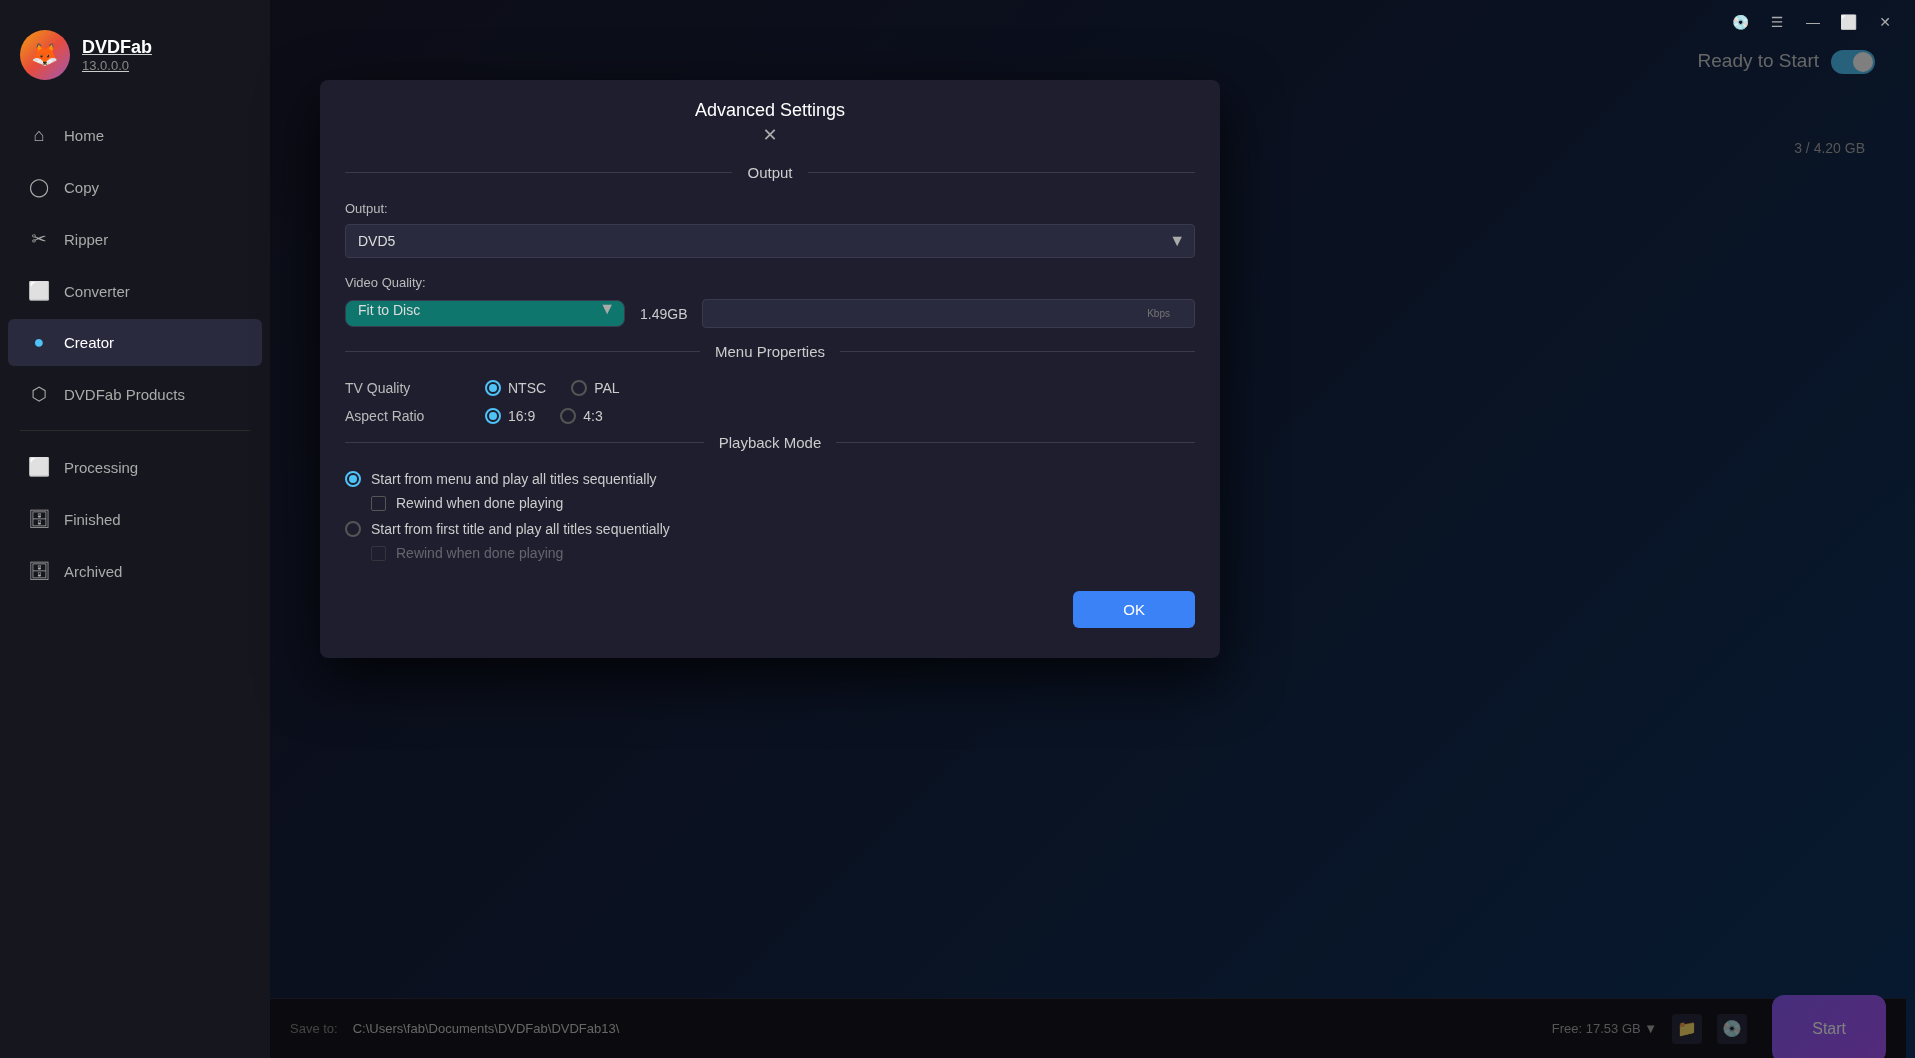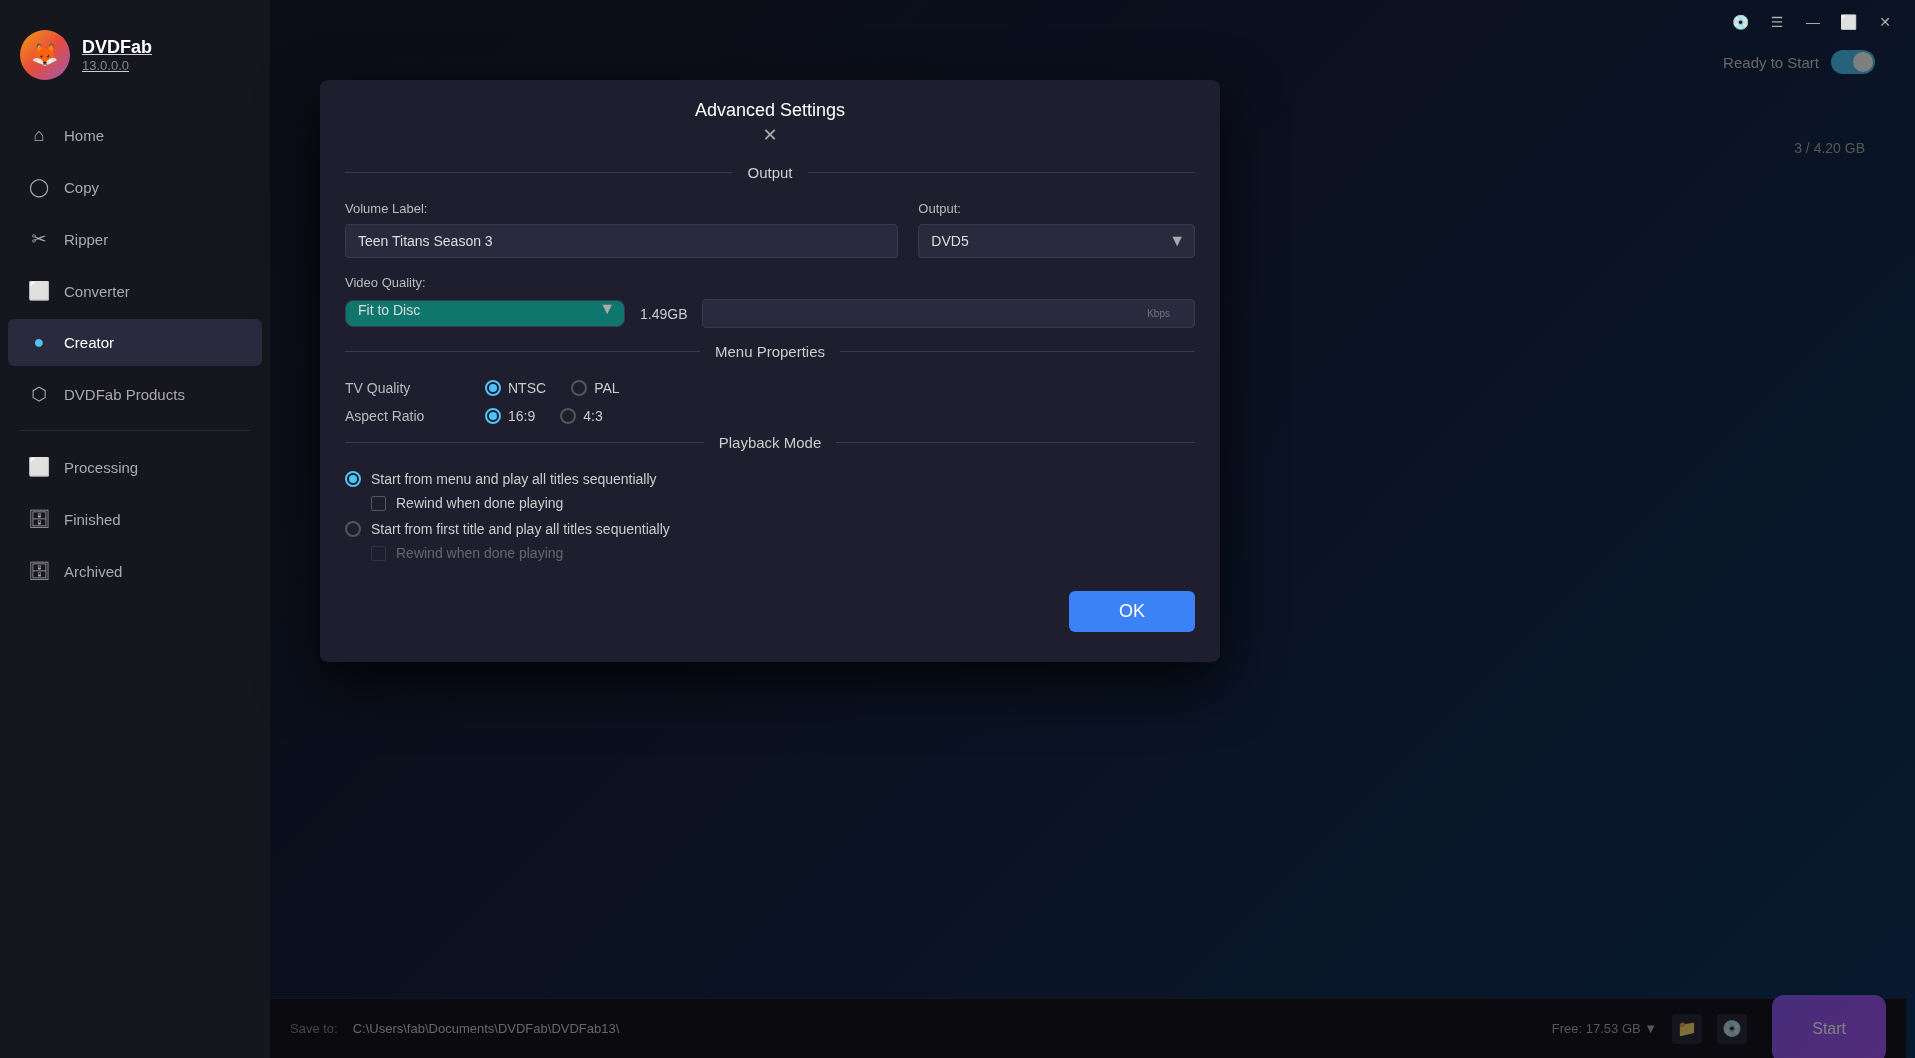--- a/index.html
+++ b/index.html
@@ -342,21 +342,21 @@
       padding: 20px 25px 0 25px;
       display: flex;
       justify-content: flex-end;
     }
     .ok-btn {
       background: #3b82f6;
       color: #fff;
       border: none;
       padding: 10px 50px;
       border-radius: 6px;
-      font-size: 18px;
+      font-size: 15px;
       cursor: pointer;
       font-weight: 500;
     }
 
     
     .bottom-bar {
       position: absolute;
       bottom: 0; left: 0; right: 9px;
       height: 60px;
       background: #16161e;
@@ -389,24 +389,24 @@
       font-weight: 500;
       margin-left: 10px;
     }
 
     
     .ready-area {
       position: absolute;
       right: 40px;
       top: 50px;
       display: flex;
-      align-items: center;
+      align-items: flex-start;
       gap: 12px;
       color: #ccc;
-      font-size: 15px;
+      font-size: 19px;
     }
     .toggle-switch {
       width: 44px; height: 24px;
       background: #4fc3f7;
       border-radius: 12px;
       position: relative;
       cursor: pointer;
     }
     .toggle-knob {
       position: absolute;
@@ -508,24 +508,20 @@
       <div class="modal-close">✕</div>
     </div>
 
     <div class="section-divider">
       <div class="section-line"></div>
       <span class="section-label">Output</span>
       <div class="section-line"></div>
     </div>
 
     <div class="form-row">
-      <div class="form-group flex2">
-        <label class="form-label">Volume Label:</label>
-        <input type="text" class="form-input" value="Teen Titans Season 3" style="">
-      </div>
       <div class="form-group flex1">
         <label class="form-label">Output:</label>
         <div class="form-select-wrap">
           <select class="form-select">
             <option>DVD5</option>
             <option>DVD9</option>
             <option>Blu-ray 25GB</option>
             <option>Blu-ray 50GB</option>
           </select>
           <span class="select-arrow">▼</span>

